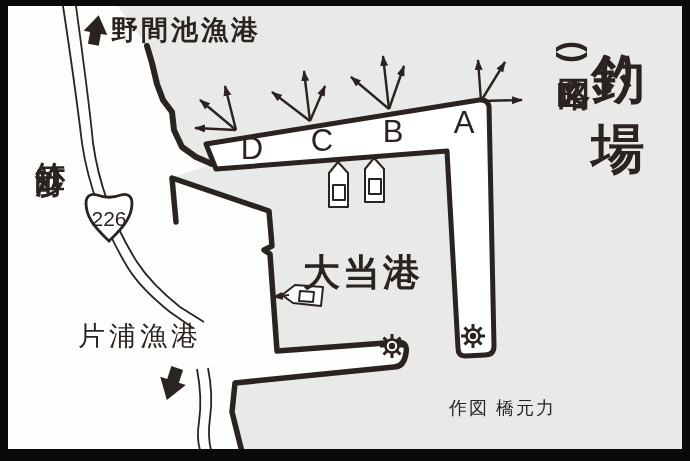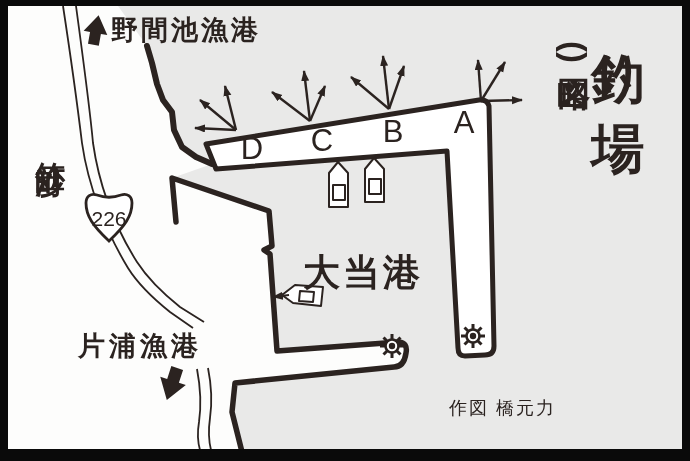--- a/index.html
+++ b/index.html
@@ -10,21 +10,21 @@
     color:#2b2320;
   }
   .frame{position:absolute;background:#0a0a0a;z-index:40;}
   #frame-top{left:0;top:0;width:690px;height:6px;}
   #frame-left{left:0;top:0;width:8px;height:461px;}
   #frame-right{left:682px;top:0;width:8px;height:461px;}
   #frame-bottom{left:0;top:449px;width:690px;height:12px;}
   svg{position:absolute;left:0;top:0;z-index:5;}
   .lbl{position:absolute;z-index:20;white-space:nowrap;color:#2b2320;}
   #label-noma{left:111px;top:12px;font-size:27px;font-weight:600;letter-spacing:3px;}
-  #label-kataura{left:78px;top:328px;font-size:27px;font-weight:700;letter-spacing:4px;}
+  #label-kataura{left:78px;top:318px;font-size:27px;font-weight:400;letter-spacing:4px;}
   #label-port{left:303px;top:212px;font-size:37px;font-weight:600;letter-spacing:3px;margin-top:36px;}
   #label-credit{left:449px;top:396px;font-size:18px;font-weight:500;letter-spacing:2px;}
   .vert{writing-mode:vertical-rl;text-orientation:mixed;}
   #label-kasasa{left:29px;top:138px;font-size:30px;font-weight:600;letter-spacing:4px;}
   #map-title{left:556px;top:12px;text-align:center;line-height:1.05;}
   #map-title .t-main{font-size:53px;font-weight:700;letter-spacing:4px;display:block;}
   #map-title .t-sub{font-size:33px;font-weight:700;letter-spacing:0px;display:block;margin-top:8px;}
 </style>
 </head>
 <body>

